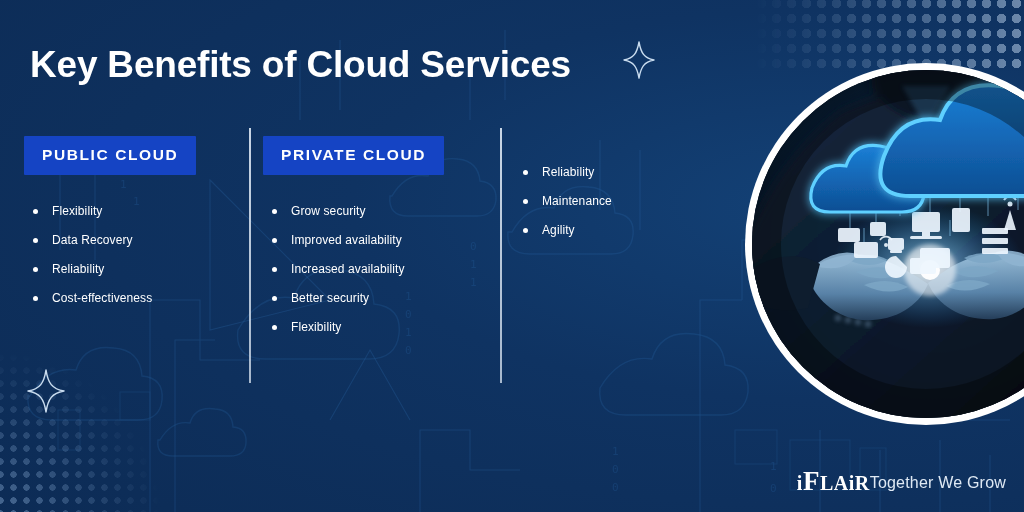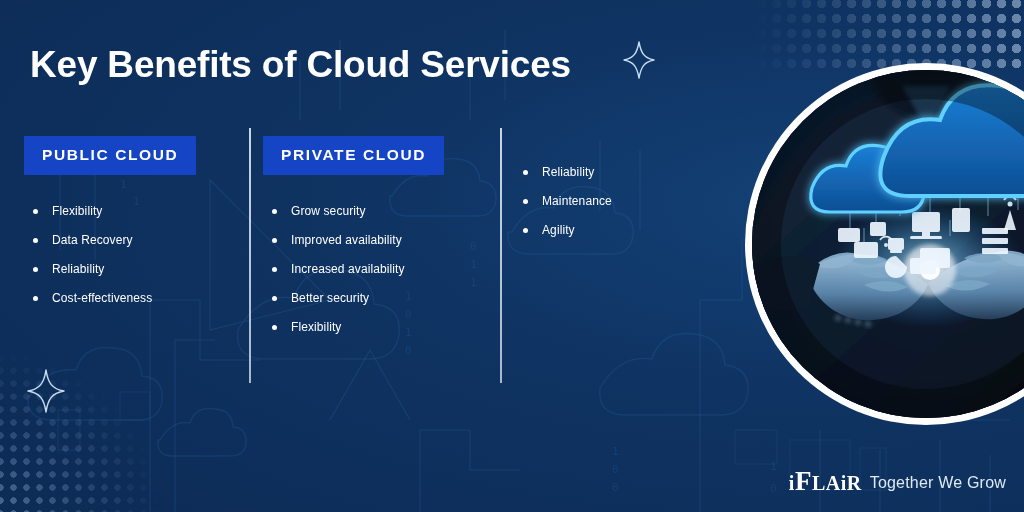--- a/index.html
+++ b/index.html
@@ -116,21 +116,21 @@
     border-radius:50%;
     overflow:hidden;
     position:relative;
     background:#030a14;
   }
   .photo svg{ position:absolute; inset:0; width:100%; height:100%; display:block; }
 
   
   .logo{
     position:absolute; right:18px; bottom:17px;
-    display:flex; align-items:flex-end; gap:8px;justify-content:center;
+    display:flex; align-items:flex-end; justify-content:center;
   }
   .logo-mark{
     font-family:"Liberation Serif", serif;
     color:#ffffff;
     font-size:27px;
     font-weight:bold;
     letter-spacing:.5px;
     line-height:1;
   }
   .logo-mark .cap{ font-size:27px; }

